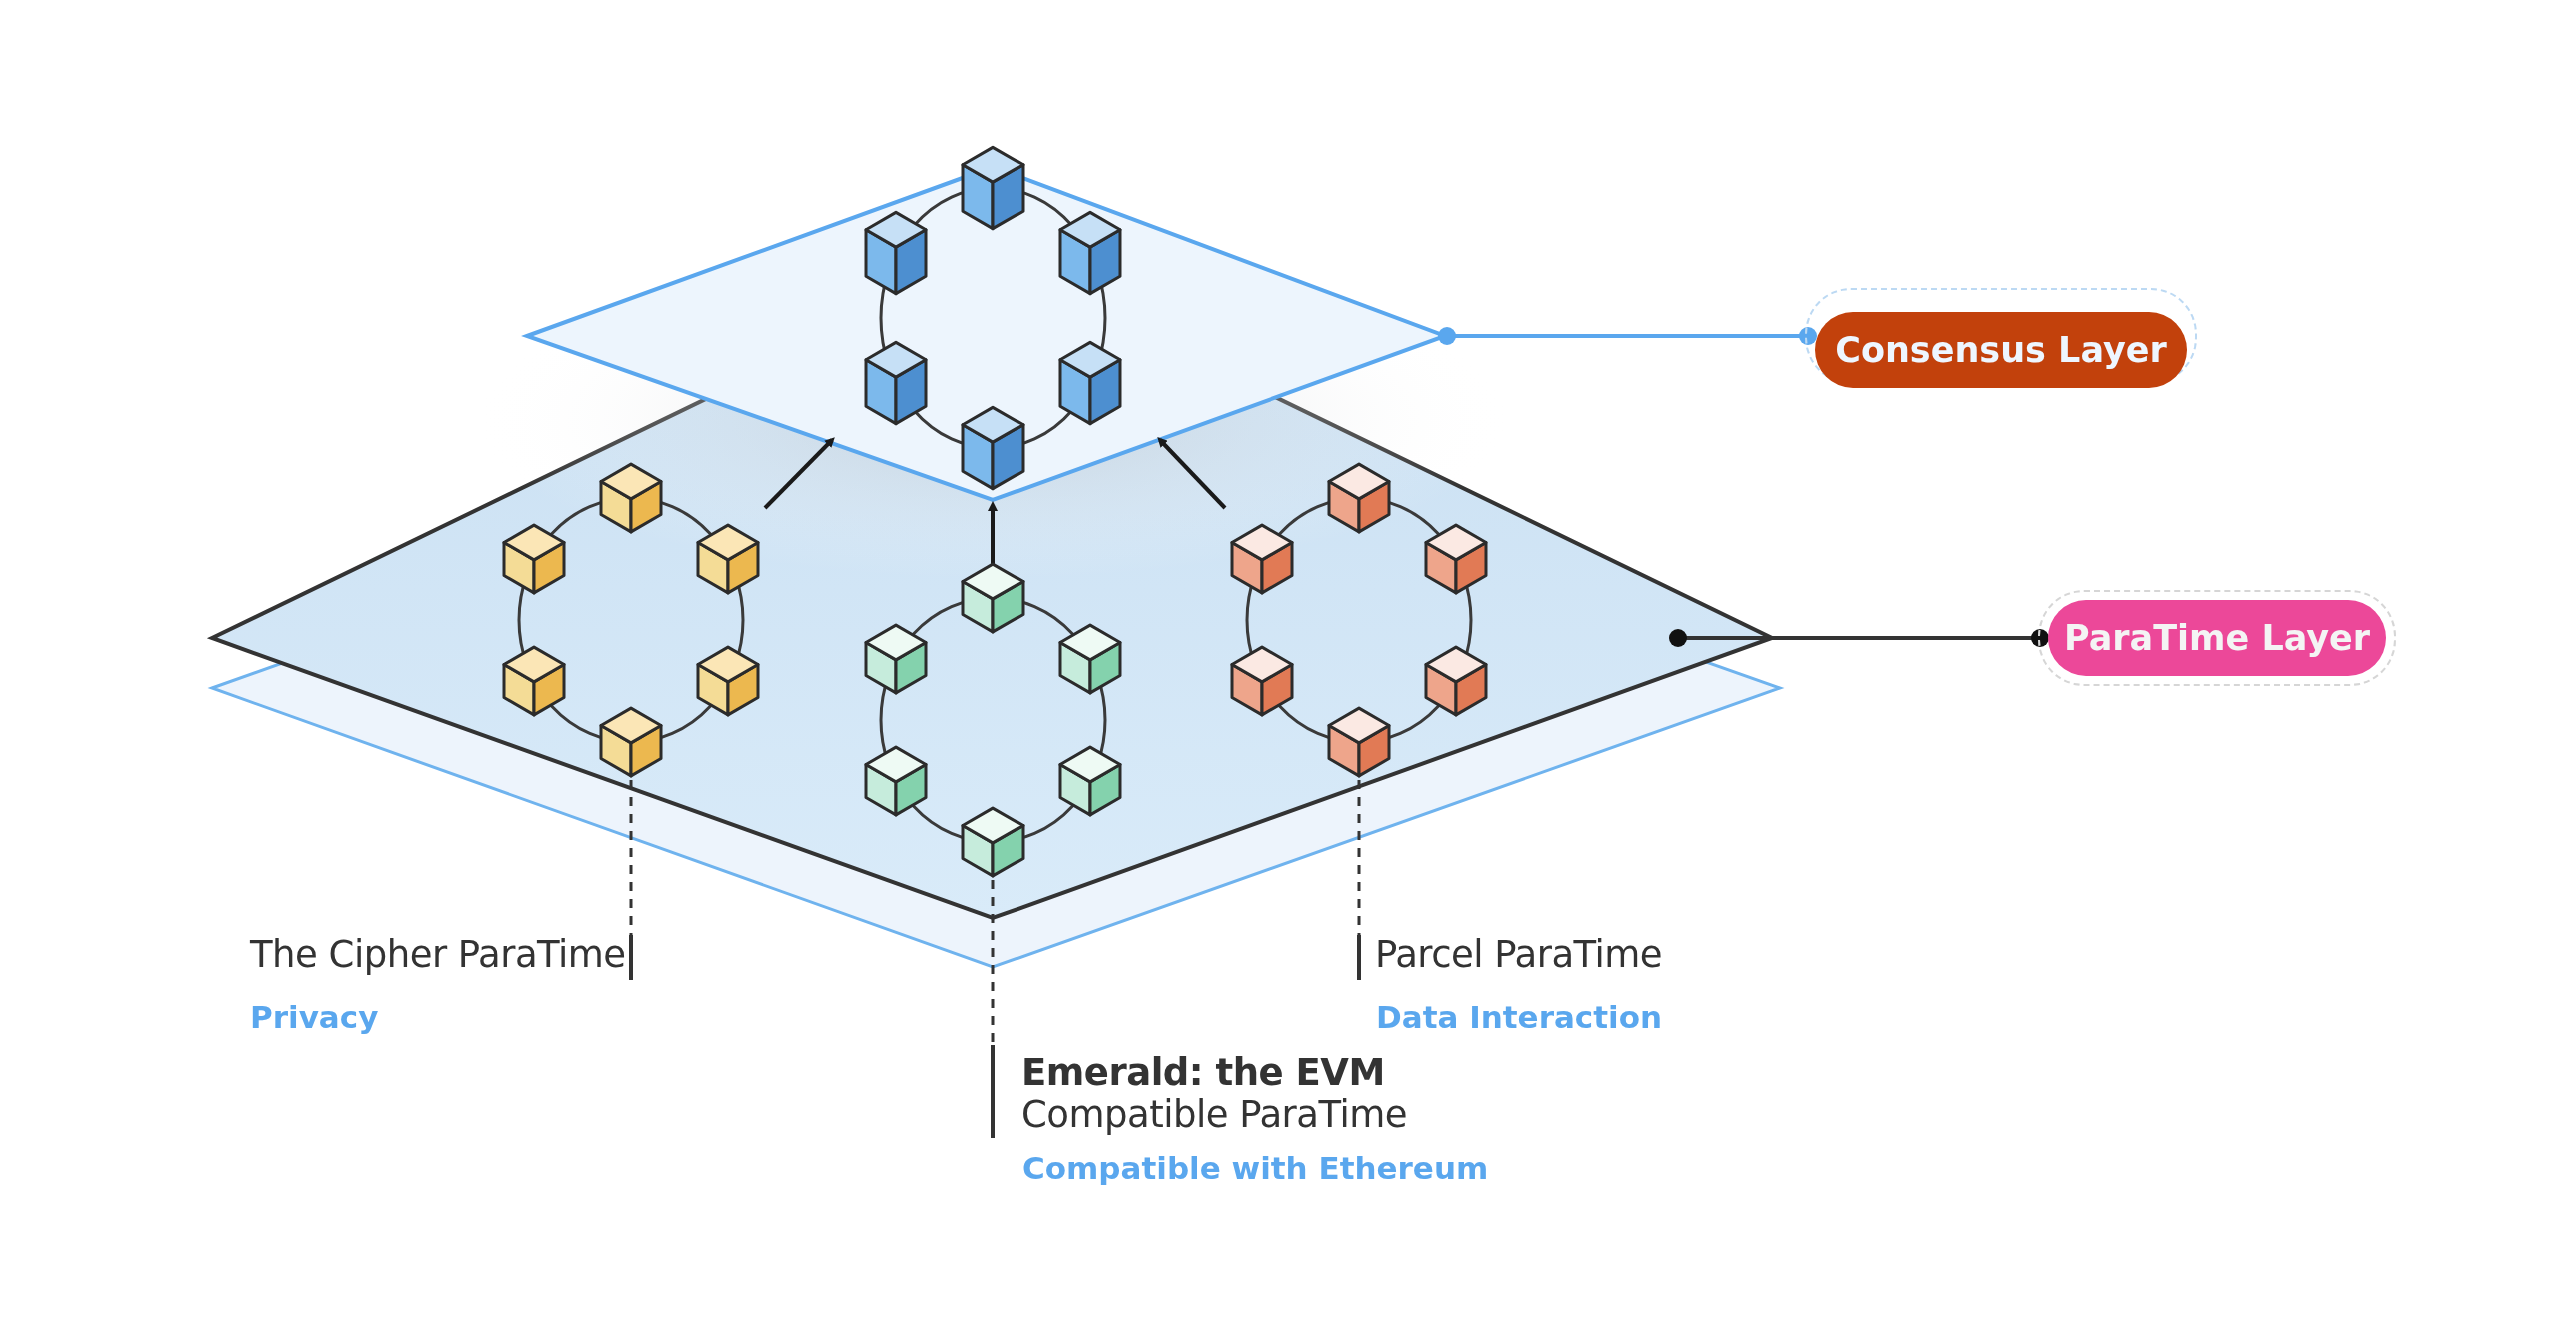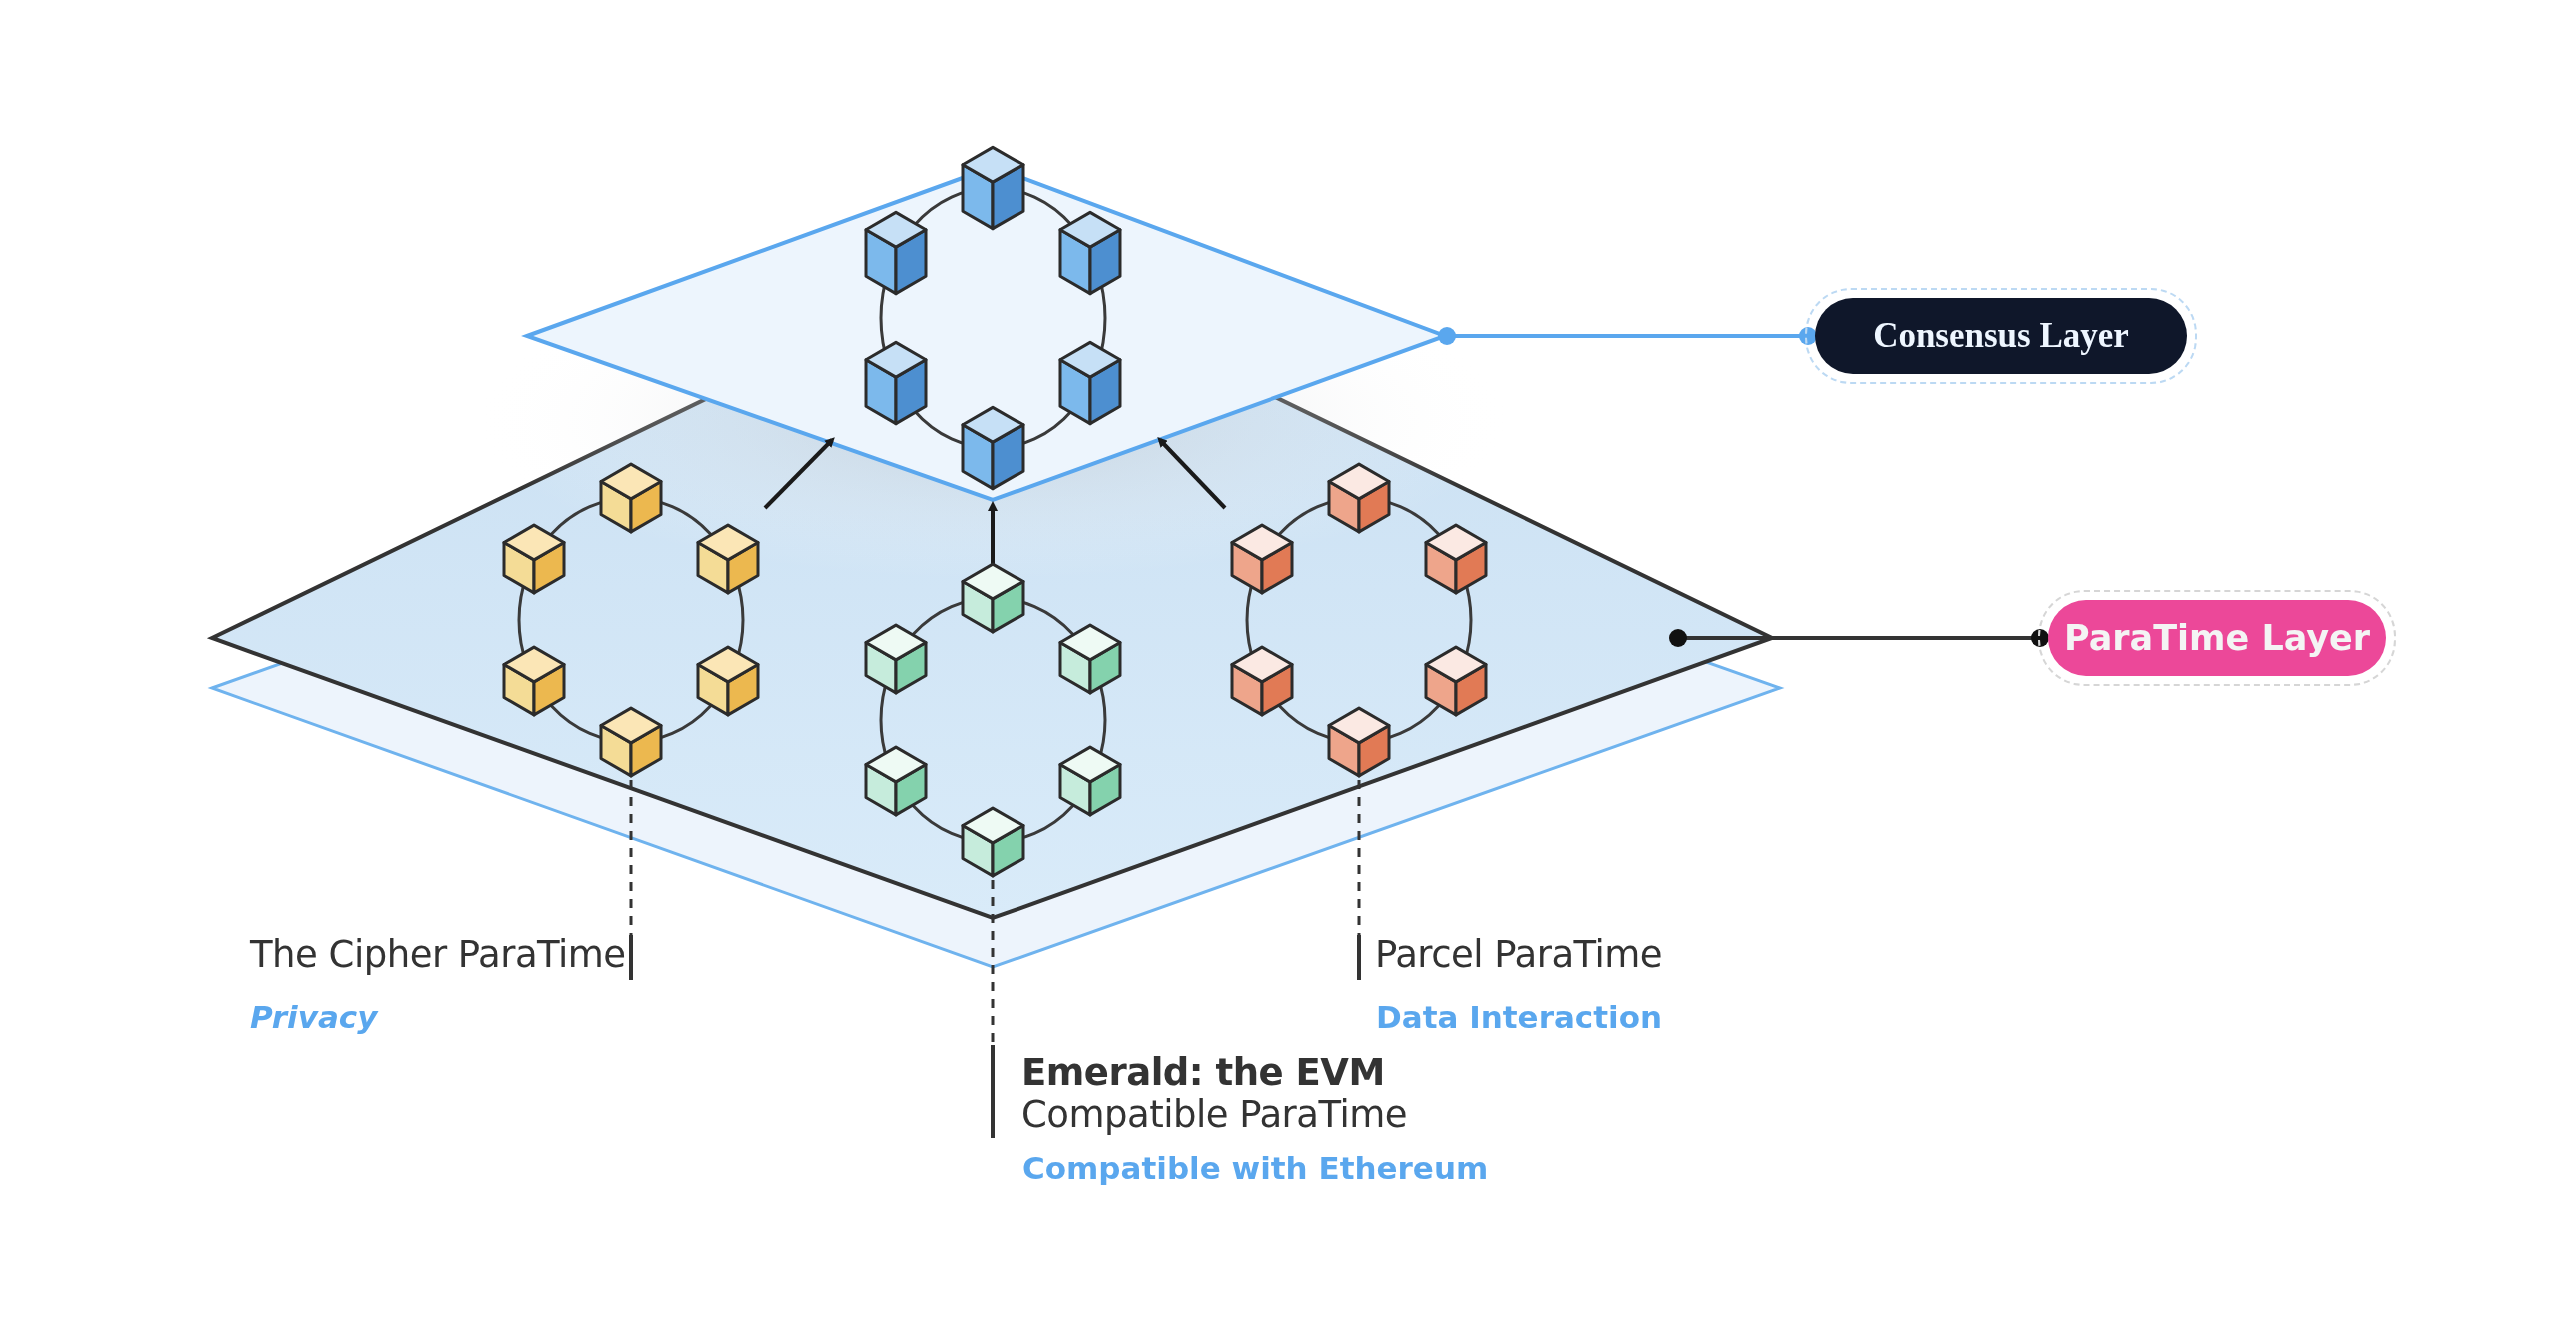--- a/index.html
+++ b/index.html
@@ -3,21 +3,21 @@
 <meta charset="utf-8">
 <style>
   html, body { margin:0; padding:0; background:#ffffff; }
   body { width:2560px; height:1341px; position:relative; overflow:hidden; font-family:"DejaVu Sans", sans-serif; }
   #diagram { position:absolute; left:0; top:0; width:2560px; height:1341px; }
   .label { position:absolute; white-space:nowrap; }
   .title-text { font-size:37px; color:#333333; letter-spacing:-0.5px; line-height:54px; }
   .sub-text { font-size:31px; font-weight:bold; color:#5aa7ee; line-height:44px; }
   .pill { position:absolute; height:76px; border-radius:38px; display:flex; align-items:center; justify-content:center; font-weight:bold; font-size:35px; }
   .pill-outline { position:absolute; border:2px dashed #cfe3f5; border-radius:46px; }
-  #consensus-pill { left:1815px; top:298px; width:372px; background:#0f172a; color:#eef6ff;font-family:Liberation Serif, serif; }
+  #consensus-pill { left:1815px; top:312px; width:372px; background:#c2410c; color:#eef6ff; }
   #consensus-outline { left:1805px; top:288px; width:388px; height:92px; border-color:#bcd9f3; }
   #paratime-pill { left:2048px; top:600px; width:338px; background:#ec4899; color:#f4f4f4; }
   #paratime-outline { left:2038px; top:590px; width:354px; height:92px; border-color:#d6d6d6; }
 </style>
 </head>
 <body>
 
 <svg id="diagram" viewBox="0 0 2560 1341" xmlns="http://www.w3.org/2000/svg">
   <defs>
     <radialGradient id="shadowGrad" cx="50%" cy="50%" r="50%">
@@ -197,20 +197,20 @@
   <line x1="1359" y1="780" x2="1359" y2="935" stroke="#333" stroke-width="3" stroke-dasharray="9,8"></line>
   <line x1="1359" y1="935" x2="1359" y2="980" stroke="#333" stroke-width="4"></line>
 </svg>
 
 <div id="consensus-outline" class="pill-outline"></div>
 <div id="consensus-pill" class="pill">Consensus Layer</div>
 <div id="paratime-outline" class="pill-outline"></div>
 <div id="paratime-pill" class="pill">ParaTime Layer</div>
 
 <div class="label title-text" style="left:250px; top:928px;">The Cipher ParaTime</div>
-<div class="label sub-text" style="left:250px; top:995px;font-style:italic;">Privacy</div>
+<div class="label sub-text" style="left:250px; top:995px;">Privacy</div>
 
 <div class="label title-text" style="left:1021px; top:1046px;font-weight:bold;">Emerald: the EVM</div>
 <div class="label title-text" style="left:1021px; top:1088px;">Compatible ParaTime</div>
 <div class="label sub-text" style="left:1022px; top:1146px;">Compatible with Ethereum</div>
 
 <div class="label title-text" style="left:1375px; top:928px;">Parcel ParaTime</div>
 <div class="label sub-text" style="left:1376px; top:995px;">Data Interaction</div>
 
 </body></html>

